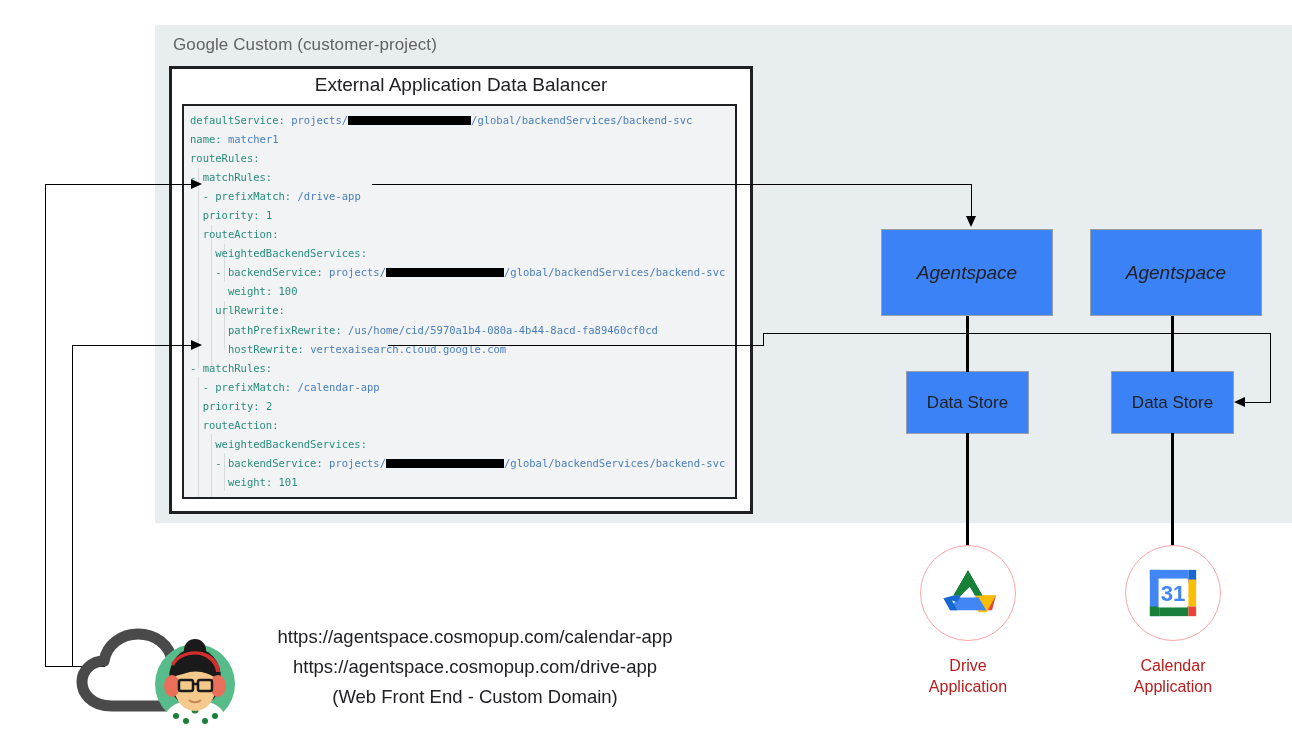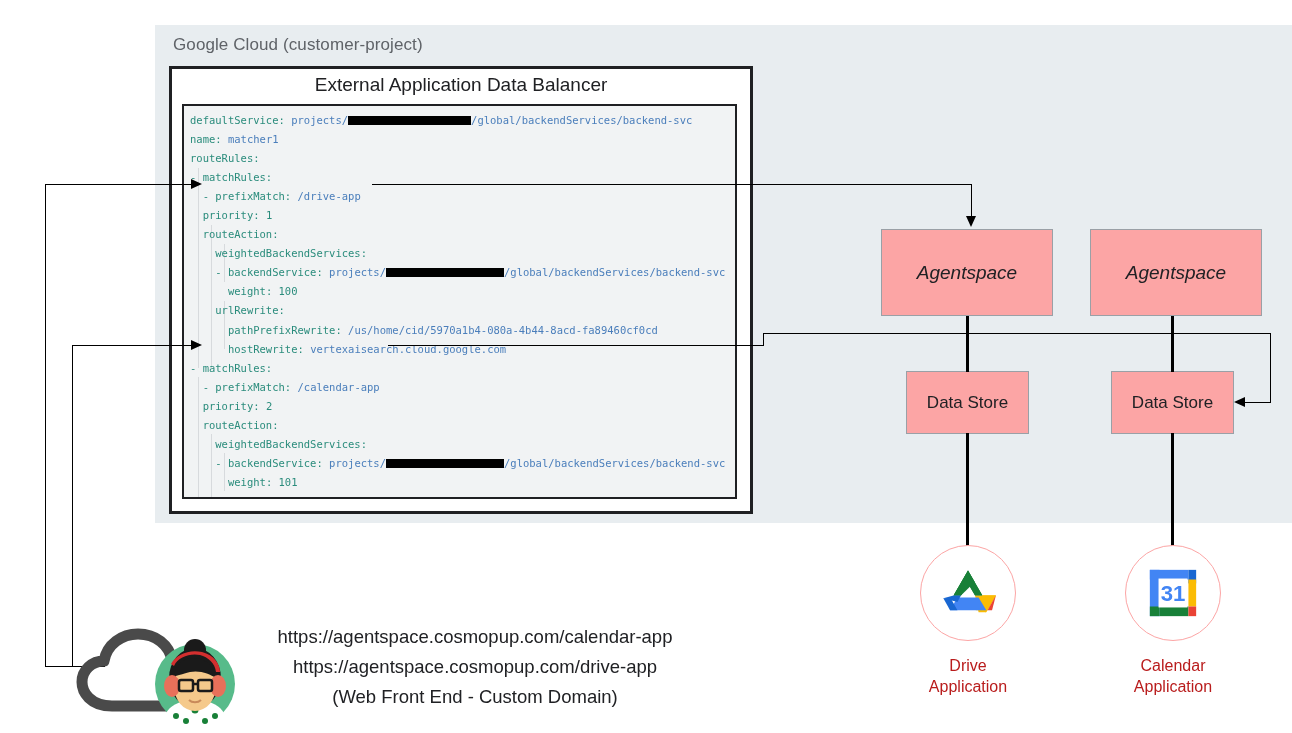--- a/index.html
+++ b/index.html
@@ -91,21 +91,21 @@
   
   .guide {
     position: absolute;
     width: 1px;
     background: #d7dadd;
   }
 
   
   .node-box {
     position: absolute;
-    background: #fca5a5;
+    background: #3b82f6;
     border: 1px solid #9aa0a6;
     box-sizing: border-box;
     display: flex;
     align-items: center;
     justify-content: center;
     font-size: 17px;
     color: #202124;
   }
   .node-box.italic { font-style: italic; font-size: 19px; }
 
@@ -182,21 +182,21 @@
     width: 175px;
     height: 110px;
   }
 </style>
 </head>
 <body>
 
 <div id="canvas">
 
   <div id="gcp-panel"></div>
-  <div id="gcp-panel-label">Google Cloud (customer-project)</div>
+  <div id="gcp-panel-label">Google Custom (customer-project)</div>
 
   <div id="lb-box"></div>
   <div id="lb-title">External Application Data Balancer</div>
 
   <div id="code-box">
     <div class="guide" style="left:14px; top:62px;  height:200px;"></div>
     <div class="guide" style="left:27px; top:119px; height:143px;"></div>
     <div class="guide" style="left:40px; top:138px; height:38px;"></div>
     <div class="guide" style="left:40px; top:195px; height:48px;"></div>
     <div class="guide" style="left:14px; top:271px; height:200px;"></div>

